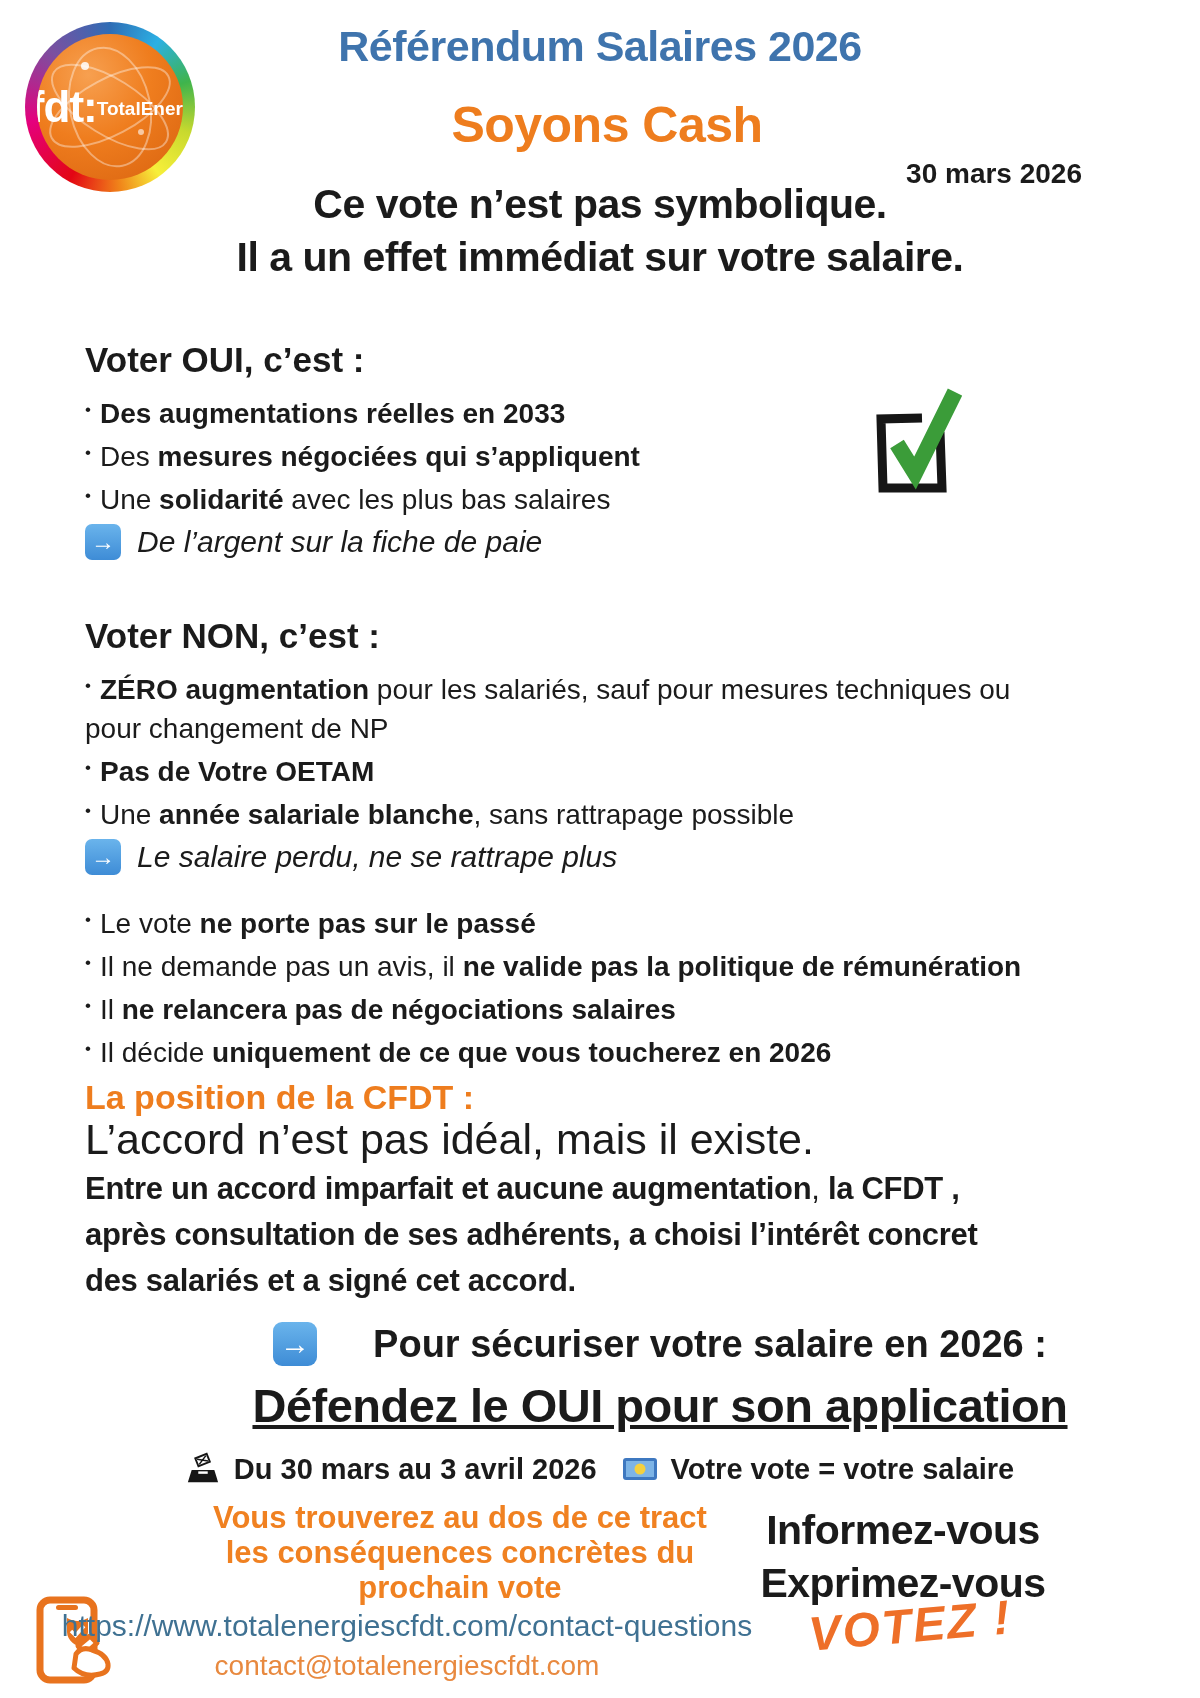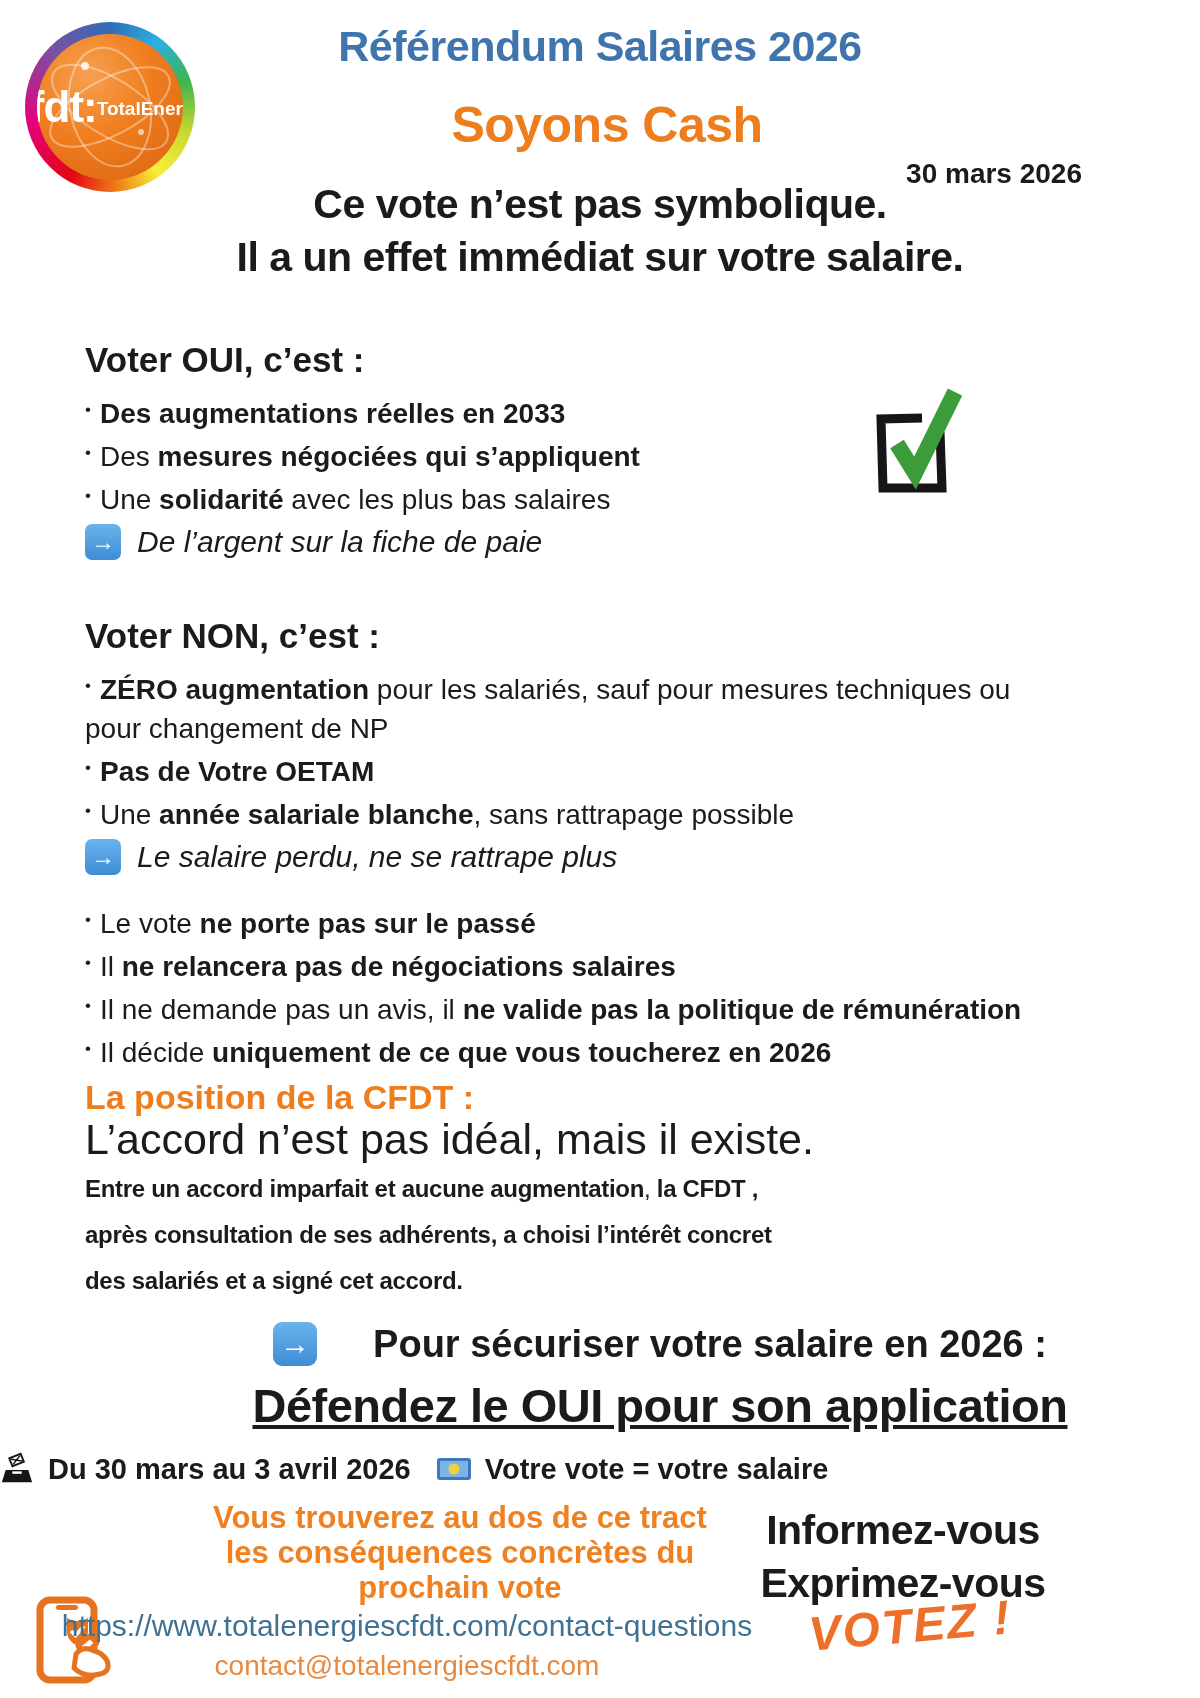--- a/index.html
+++ b/index.html
@@ -39,31 +39,31 @@
          background:linear-gradient(180deg,#6ab4ec,#3e8cd6);color:#fff;
          font-size:24px;font-weight:700;font-style:normal;}
   #sec-oui{position:absolute;left:85px;top:338px;width:1010px;}
   #check-ico{position:absolute;left:862px;top:378px;}
   #sec-non{position:absolute;left:85px;top:614px;width:1005px;}
   #facts{position:absolute;left:85px;top:900px;width:1080px;}
 
   #position{position:absolute;left:85px;top:1076px;width:1090px;}
   .pos-h{font-size:34px;font-weight:700;color:#ee7d1e;line-height:42px;}
   .pos-intro{font-size:43px;line-height:42px;}
-  .pos-para{font-size:24px;line-height:46px;margin-top:6px;letter-spacing:-0.3px;}
+  .pos-para{font-size:31px;line-height:46px;margin-top:6px;letter-spacing:-0.3px;}
 
   
   #cta{position:absolute;left:120px;top:1322px;width:1080px;text-align:center;}
   .cta1{display:flex;align-items:center;justify-content:center;gap:56px;
         font-size:38px;font-weight:700;}
   .cta1 .arrow-ico{width:44px;height:44px;border-radius:9px;font-size:30px;}
   .cta2{font-size:47px;font-weight:700;margin-top:12px;letter-spacing:-0.5px;text-decoration:underline;}
 
   #schedule{position:absolute;left:0;top:1452px;width:1200px;display:flex;align-items:center;
-        gap:14px;font-size:29px;font-weight:700;}
+        justify-content:center;gap:14px;font-size:29px;font-weight:700;}
   .mini-ico{display:inline-block;}
 
   
   #backnote{position:absolute;left:150px;top:1500px;width:620px;text-align:center;
         font-size:31px;font-weight:700;color:#f08121;line-height:35px;}
   #informexpress{position:absolute;left:748px;top:1504px;width:310px;text-align:center;
         font-size:41px;font-weight:700;line-height:53px;letter-spacing:-0.5px;}
   #votez{position:absolute;left:775px;top:1598px;width:270px;text-align:center;
         font-size:48px;font-weight:700;font-style:italic;color:#ee6f28;
         transform:rotate(-5deg);letter-spacing:2px;}
@@ -123,22 +123,22 @@
     <div class="blt"><span class="dot">•</span><span><span class="b">Pas de Votre OETAM</span></span></div>
     <div class="blt"><span class="dot">•</span><span><span>Une </span><span class="b">année salariale blanche</span><span>, sans rattrapage possible</span></span></div>
     <div class="note">
       <span class="arrow-ico">→</span>
       <span class="i">Le salaire perdu, ne se rattrape plus</span>
     </div>
   </div>
 
   <div id="facts">
     <div class="blt"><span class="dot">•</span><span><span>Le vote </span><span class="b">ne porte pas sur le passé</span></span></div>
+    <div class="blt"><span class="dot">•</span><span><span>Il ne demande pas un avis, il </span><span class="b">ne valide pas la politique de rémunération</span></span></div>
     <div class="blt"><span class="dot">•</span><span><span>Il </span><span class="b">ne relancera pas de négociations salaires</span></span></div>
-    <div class="blt"><span class="dot">•</span><span><span>Il ne demande pas un avis, il </span><span class="b">ne valide pas la politique de rémunération</span></span></div>
     <div class="blt"><span class="dot">•</span><span><span>Il décide </span><span class="b">uniquement de ce que vous toucherez en 2026</span></span></div>
   </div>
 
   <div id="position">
     <div class="pos-h">La position de la CFDT :</div>
     <div class="pos-intro">L’accord n’est pas idéal, mais il existe.</div>
     <div class="pos-para"><span class="b">Entre un accord imparfait et aucune augmentation</span><span>, </span><span class="b">la CFDT ,</span><br><span class="b">après consultation de ses adhérents, a choisi l’intérêt concret</span><br><span class="b">des salariés et a signé cet accord.</span></div>
   </div>
 
   <div id="cta">

